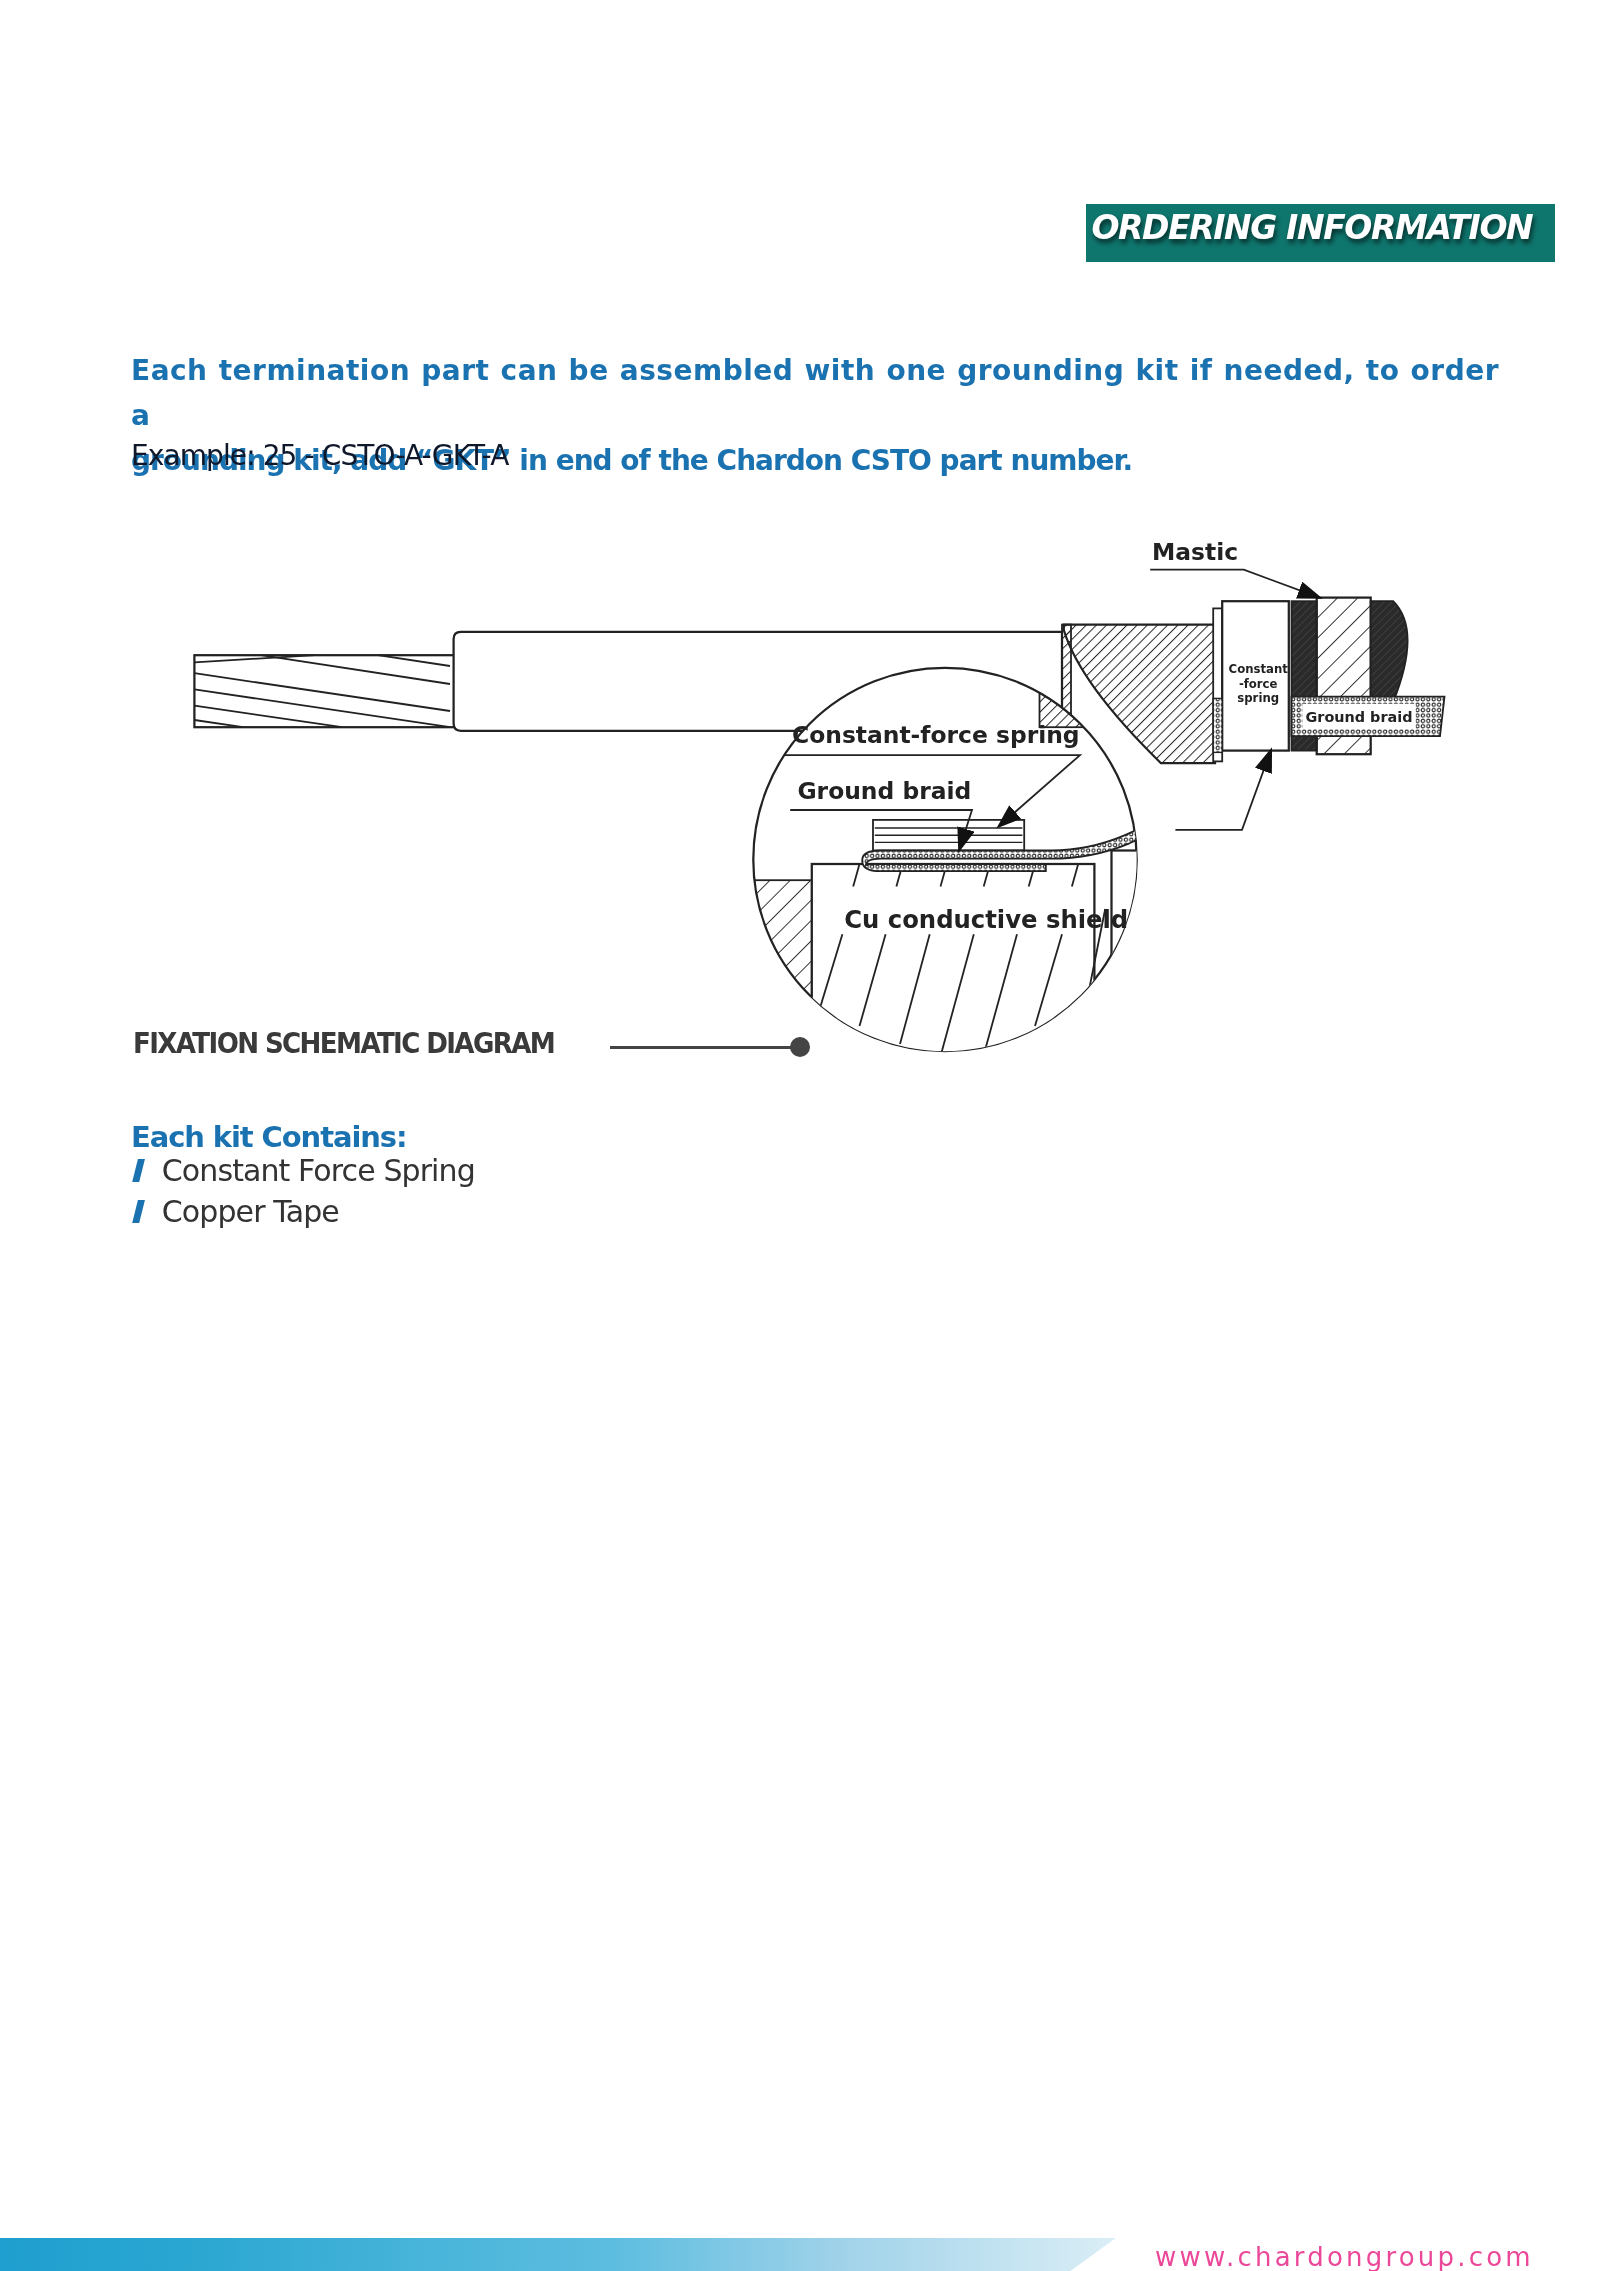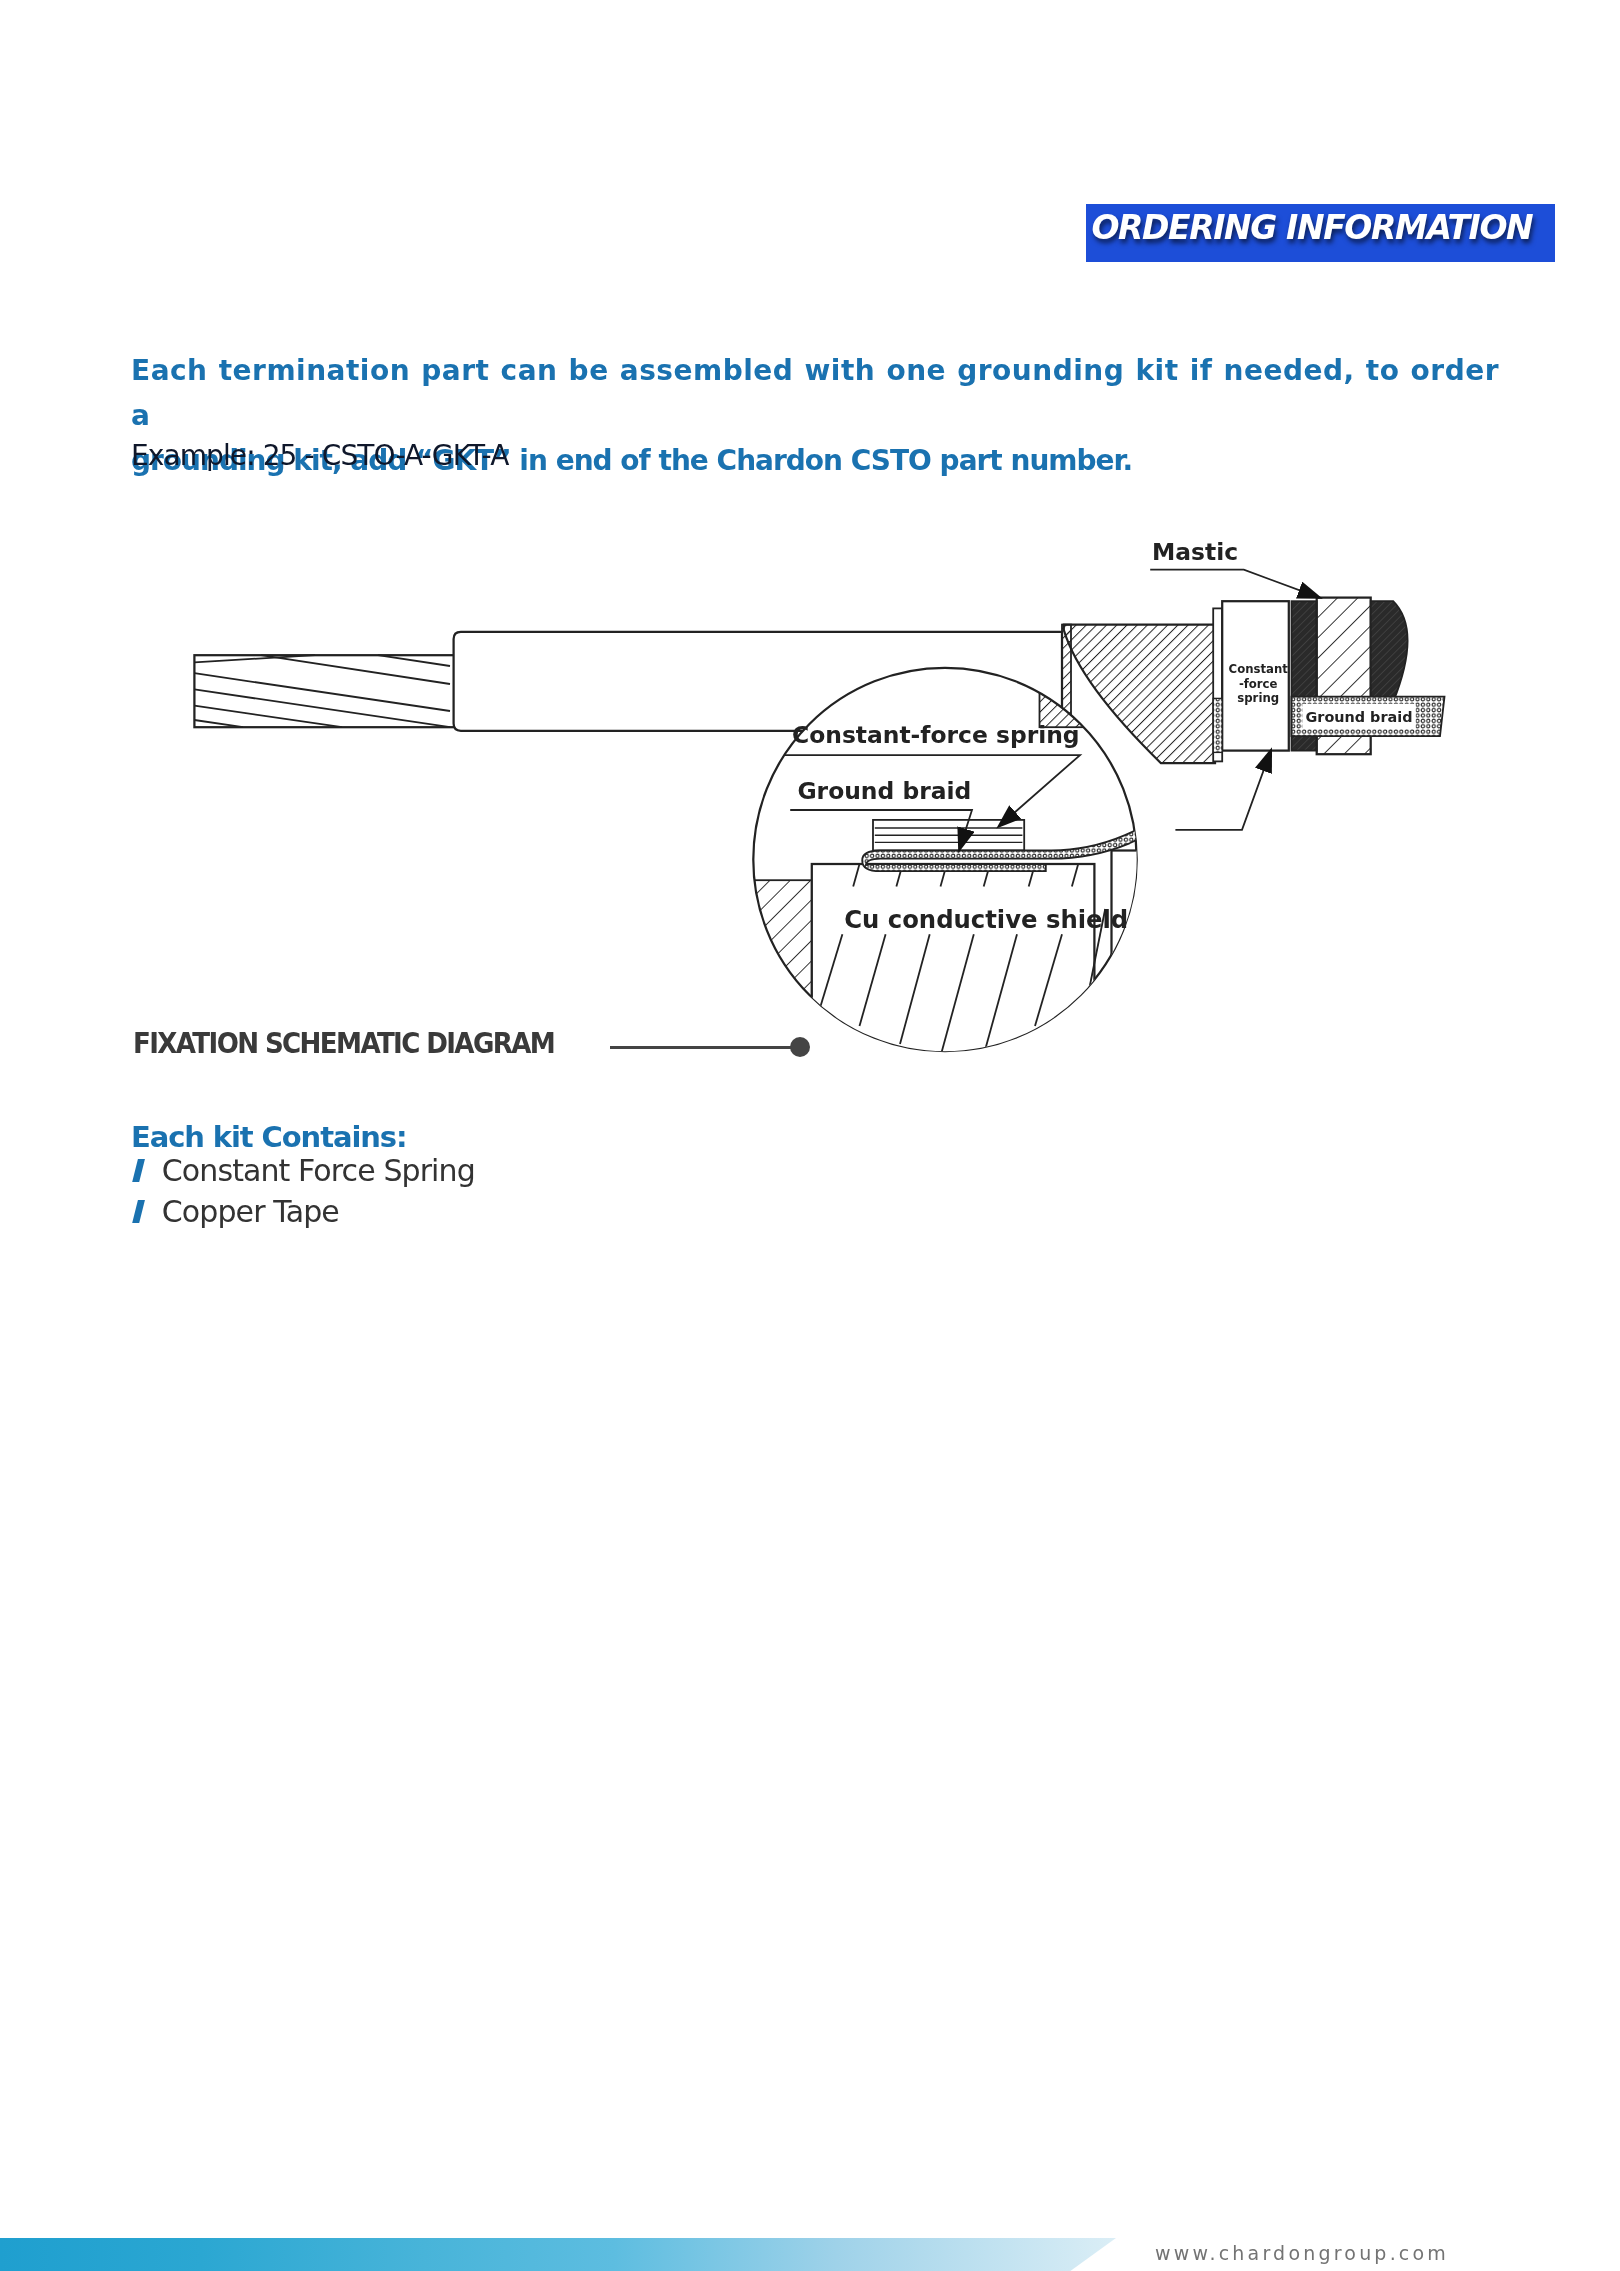--- a/index.html
+++ b/index.html
@@ -1,20 +1,20 @@
 <!DOCTYPE html>
 <html style="font-size:14.4px"><head>
 <meta charset="utf-8">
 <style>
   html, body { margin: 0; padding: 0; background: #ffffff; }
   body { width: 1620px; height: 2272px; position: relative; overflow: hidden; font-family: "Liberation Sans", sans-serif; }
 
   .header-badge {
     position: absolute; left: 1086px; top: 204px; width: 469px; height: 58px;
-    background: #1d4ed8;
+    background: #0f766e;
   }
   .header-badge span {
     position: absolute; left: 5.4px; top: 3.6px;
     font-family: "DejaVu Sans", sans-serif; font-weight: bold; font-style: italic;
     font-size: 33px; letter-spacing: -1.4px; color: #ffffff;
     text-shadow: 1.8px 3.6px 5.4px rgba(0,0,0,0.6);
     white-space: nowrap;
   }
 
   .intro {
@@ -61,21 +61,21 @@
   .footer {
     position: absolute; left: 0; top: 2238px; width: 1620px; height: 34px;
   }
   .footer .band {
     position: absolute; left: 0; top: 0; width: 1116px; height: 34px;
     background: linear-gradient(90deg, #1f9fcf 0%, #2ba7d2 18%, #48b4d9 38%, #5dbde0 55%, #9fd2e9 75%, #dbeef6 100%);
     clip-path: polygon(0 0, 100% 0, 1069px 100%, 0 100%);
   }
   .footer .url {
     position: absolute; left: 1155px; top: 3.6px;
-    font-family: "DejaVu Sans", sans-serif; font-size: 19px; color: #737373;
+    font-family: "DejaVu Sans", sans-serif; font-size: 26px; color: #ec4899;
     letter-spacing: 3.2px;
   }
 </style>
 </head>
 <body>
 
 <div class="header-badge">
   <span>ORDERING INFORMATION</span>
 </div>
 

